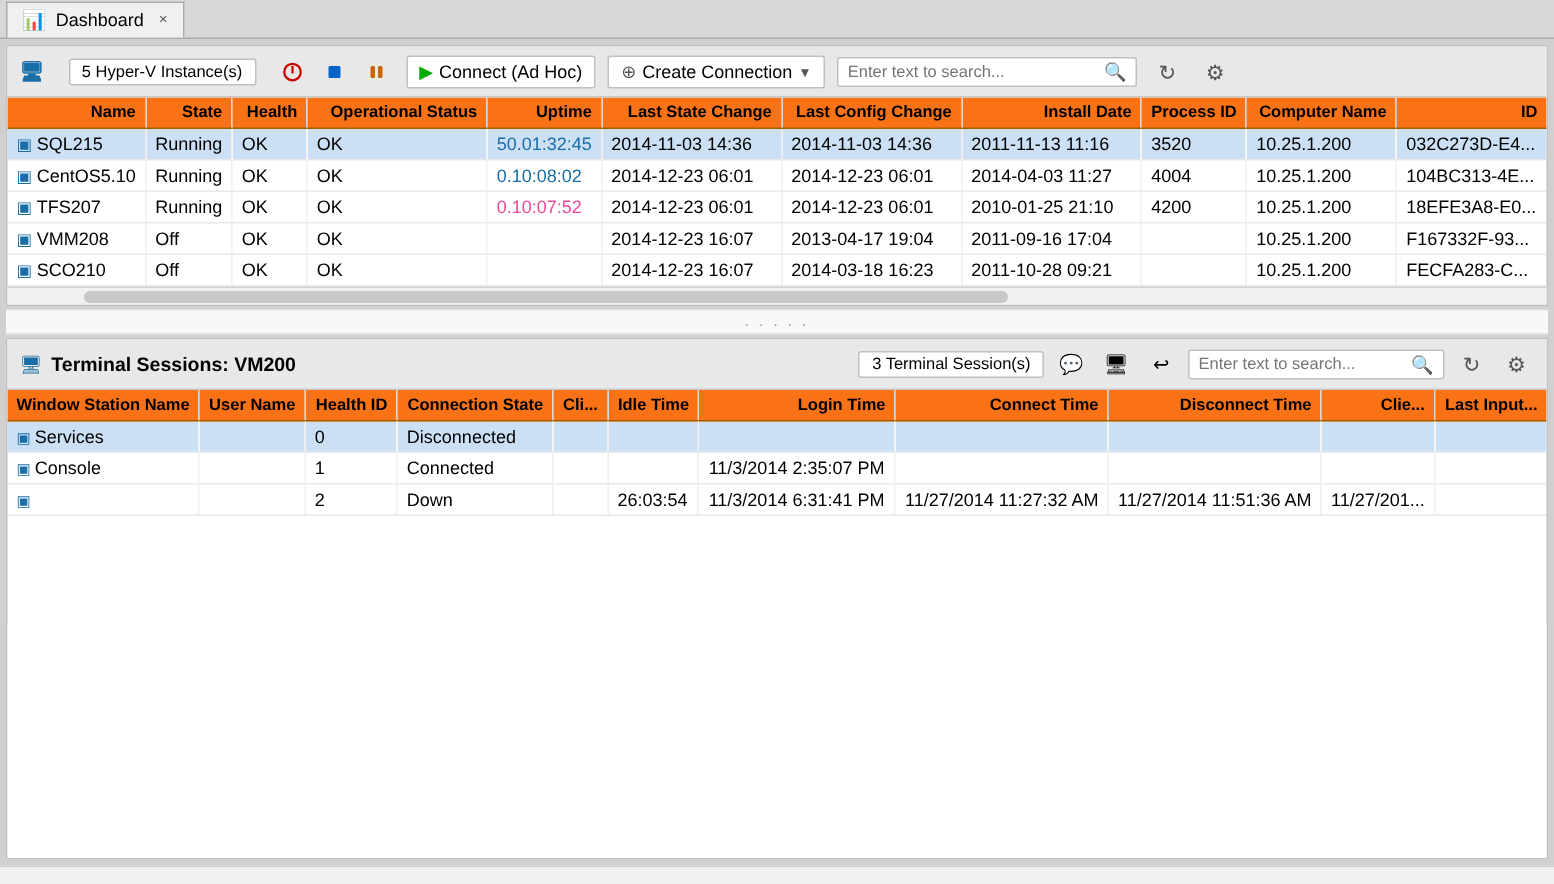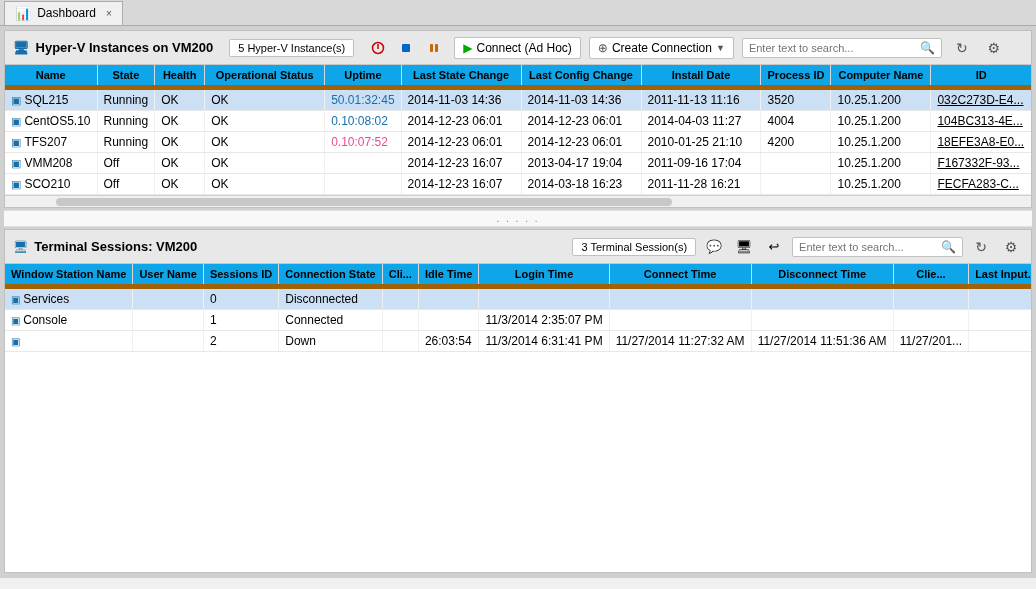--- a/index.html
+++ b/index.html
@@ -126,40 +126,40 @@
       color: #555;
     }
 
     
     .data-table {
       width: 100%;
       border-collapse: collapse;
       font-size: 12px;
     }
     .data-table th {
-      background: #0ea5e9;
-      border-bottom: 5px solid #a16207;
+      background: #f97316;
+      border-bottom: 1px solid #a16207;
       border-right: 1px solid #d8d8d8;
       padding: 4px 6px;
-      text-align: center;
+      text-align: right;
       font-weight: 600;
       font-size: 11px;
       white-space: nowrap;
       cursor: pointer;
     }
     .data-table th:last-child { border-right: none; }
     .data-table td {
       border-bottom: 1px solid #e8e8e8;
       border-right: 1px solid #f0f0f0;
       padding: 3px 6px;
       white-space: nowrap;
       overflow: hidden;
       text-overflow: ellipsis;
     }
-    .data-table td:last-child { border-right: none; text-decoration: underline; }
+    .data-table td:last-child { border-right: none; }
     .data-table tr.selected td { background: #cce0f5; }
 
     .table-wrapper {
       overflow-x: auto;
       overflow-y: auto;
     }
 
     
     .h-scroll {
       height: 12px;
@@ -260,21 +260,20 @@
       <span class="tab-close">×</span>
     </div>
   </div>
 
   <div class="content-area">
 
     <div class="hyper-v-panel">
       <div class="panel-header">
         <div class="panel-title">
           <span style="color:#1a6ea8;">🖥</span>
-          <span style="font-size:13px;font-weight:600;">Hyper-V Instances on VM200</span>
         </div>
         <div class="instance-count">5 Hyper-V Instance(s)</div>
 
         <div class="toolbar-icons">
           <div class="toolbar-btn" title="Power Off">
             <svg width="14" height="14" viewBox="0 0 14 14">
                 <circle cx="7" cy="7" r="5.5" fill="none" stroke="#cc0000" stroke-width="1.5"></circle>
                 <line x1="7" y1="3" x2="7" y2="8" stroke="#cc0000" stroke-width="1.5"></line>
               </svg>
           </div>
@@ -382,21 +381,21 @@
     <td>F167332F-93...</td>
   </tr>
               <tr>
     <td><span style="color:#1a6ea8;font-size:11px;">▣ </span>SCO210</td>
     <td>Off</td>
     <td>OK</td>
     <td>OK</td>
     <td style=""></td>
     <td>2014-12-23 16:07</td>
     <td>2014-03-18 16:23</td>
-    <td>2011-11-28 16:21</td>
+    <td>2011-10-28 09:21</td>
     <td></td>
     <td>10.25.1.200</td>
     <td>FECFA283-C...</td>
   </tr>
             </tbody>
         </table>
       </div>
 
       <div class="h-scroll">
         <div class="h-scroll-inner"></div>
@@ -426,21 +425,21 @@
           <div class="settings-btn" title="Settings">⚙</div>
         </div>
       </div>
 
       <div class="table-wrapper" style="flex:1;overflow:auto;">
         <table class="data-table">
           <thead>
             <tr>
               <th style="width:120px;">Window Station Name</th>
               <th style="width:70px;">User Name</th>
-              <th style="width:70px;">Sessions ID</th>
+              <th style="width:70px;">Health ID</th>
               <th style="width:110px;">Connection State</th>
               <th style="width:40px;">Cli...</th>
               <th style="width:65px;margin-left:24px;">Idle Time</th>
               <th style="width:140px;">Login Time</th>
               <th style="width:140px;">Connect Time</th>
               <th style="width:135px;">Disconnect Time</th>
               <th style="width:50px;">Clie...</th>
               <th style="width:80px;">Last Input...</th>
 
             </tr>

